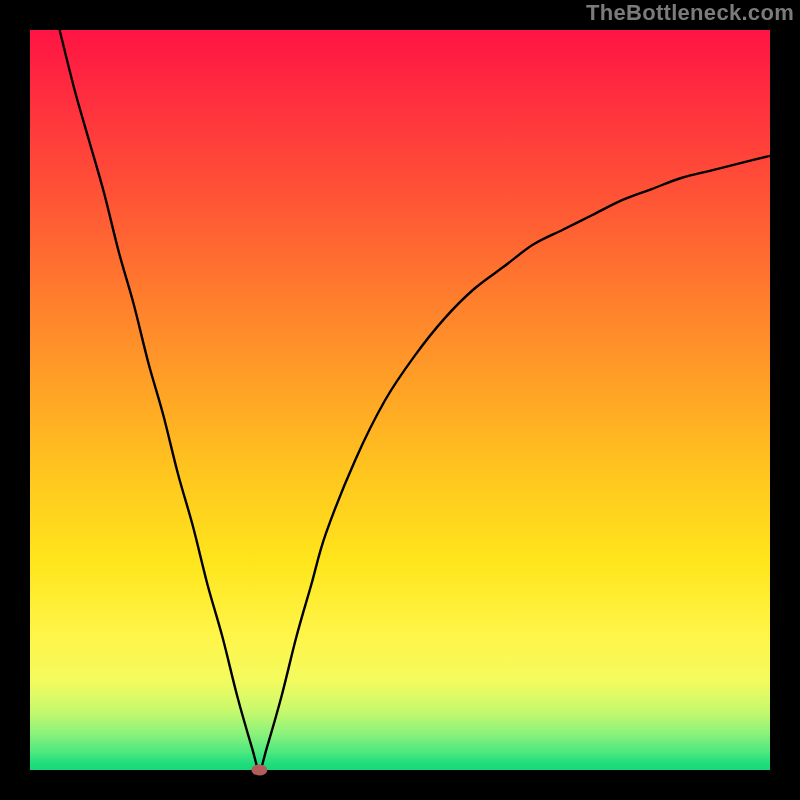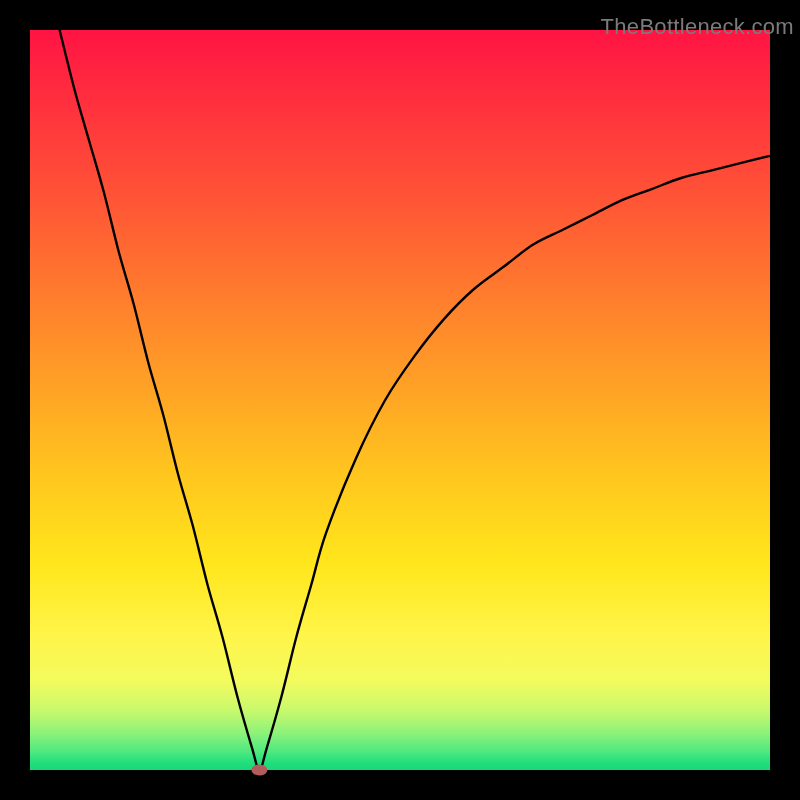--- a/index.html
+++ b/index.html
@@ -38,25 +38,25 @@
       #f3fb5e 88%,
       #c7f96c 92%,
       #8df27a 95%,
       #4fe97f 97.5%,
       #22de7d 99%,
       #18d877 100%
     );
   }
   .watermark {
     position: absolute;
-    top: 14px;
+    top: 0;
     right: 6px;
     font-family: Arial, Helvetica, sans-serif;
     font-size: 22px;
-    font-weight: 400;
+    font-weight: 700;
     color: #7b7b7b;
     letter-spacing: 0.3px;
     user-select: none;
   }
   svg.curve-layer {
     position: absolute;
     left: 30px;
     top: 30px;
     width: 740px;
     height: 740px;

